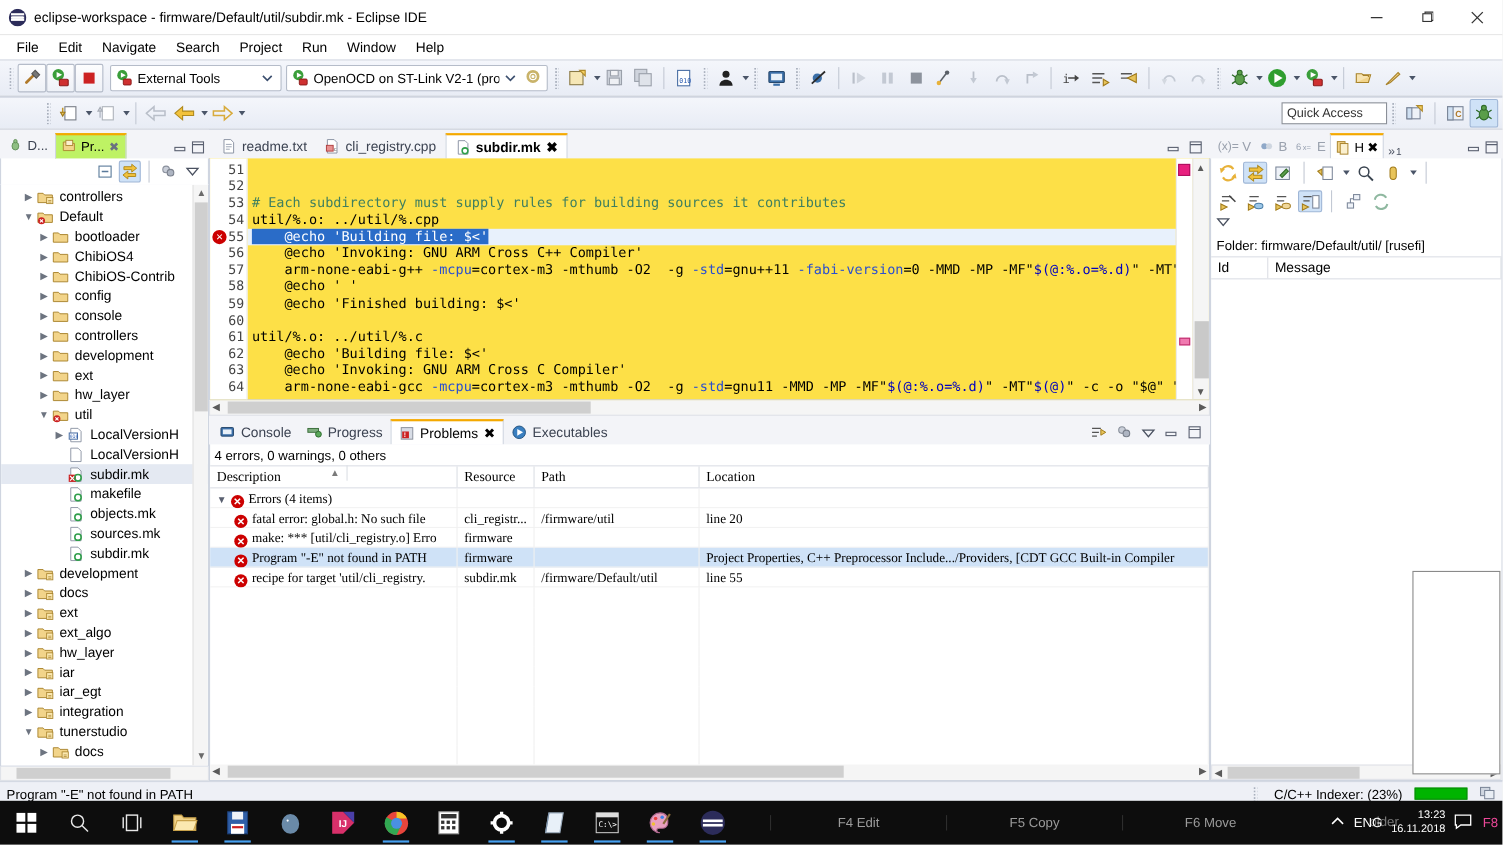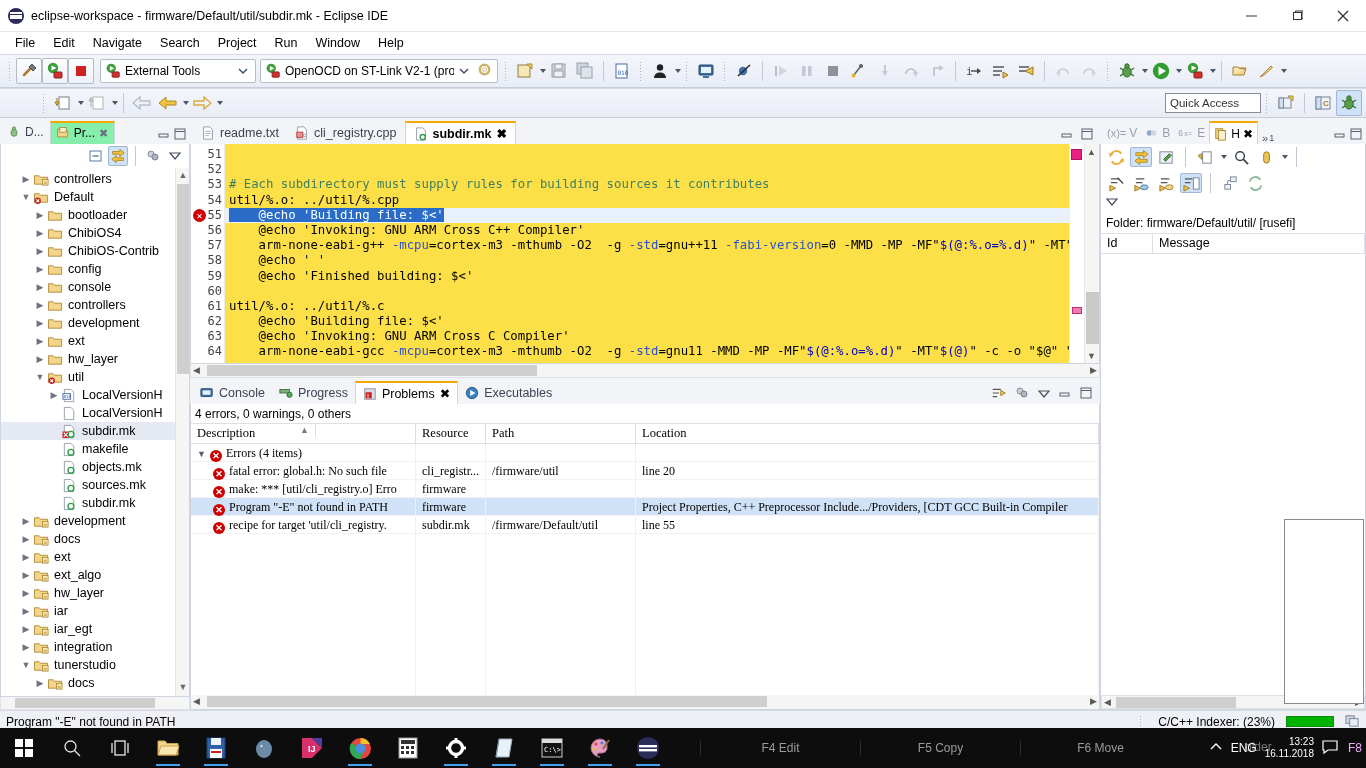--- a/index.html
+++ b/index.html
@@ -81,21 +81,21 @@
   
   .workbench { display:flex; height:592px; background:#f3f4f8; }
 
   
   .leftpanel { width:190px; display:flex;flex-direction:column; background:#f3f4f8; }
   .viewtabs { display:flex; align-items:flex-end; height:26px; padding-left:2px; position:relative;}
   .vtab {
     display:flex;align-items:center; gap:4px; padding:3px 6px 4px 5px; font-size:12px;
     color:#3c4352; height:23px; white-space:nowrap;
   }
-  .vtab.sel { background:#86efac; border:1px solid #cfd5e0; border-bottom:none; color:#000;
+  .vtab.sel { background:#bef264; border:1px solid #cfd5e0; border-bottom:none; color:#000;
       border-top:2px solid #f4a900;}
   .vtab .x { font-size:11px; color:#6a7180; }
   .tabtools { margin-left:auto; display:flex;align-items:center;gap:2px;padding-right:3px; }
   .viewtoolbar {
     display:flex;align-items:center;gap:2px;justify-content:flex-end;
     background:#fff; border:1px solid #cfd5e0;border-bottom:none;border-top:none;
     height:24px; padding:0 4px;
   }
   .tree {
     flex:1; background:#fff; border:1px solid #cfd5e0; border-top:none; overflow:hidden;
@@ -1396,16 +1396,16 @@
       <span>ENG</span>
       <span class="clock">
         <div>13:23</div>
         <div>16.11.2018</div>
       </span>
       <span>
         <svg width="18" height="16" viewBox="0 0 18 16">
             <path d="M1 2 H15 V11 H6 L2 14 V11 H1 Z" fill="none" stroke="#fff" stroke-width="1.2"></path>
           </svg>
       </span>
-      <span style="color:#f0abfc">F8</span>
+      <span style="color:#ec4899">F8</span>
     </div>
   </div>
 </div>
 
 </body></html>

